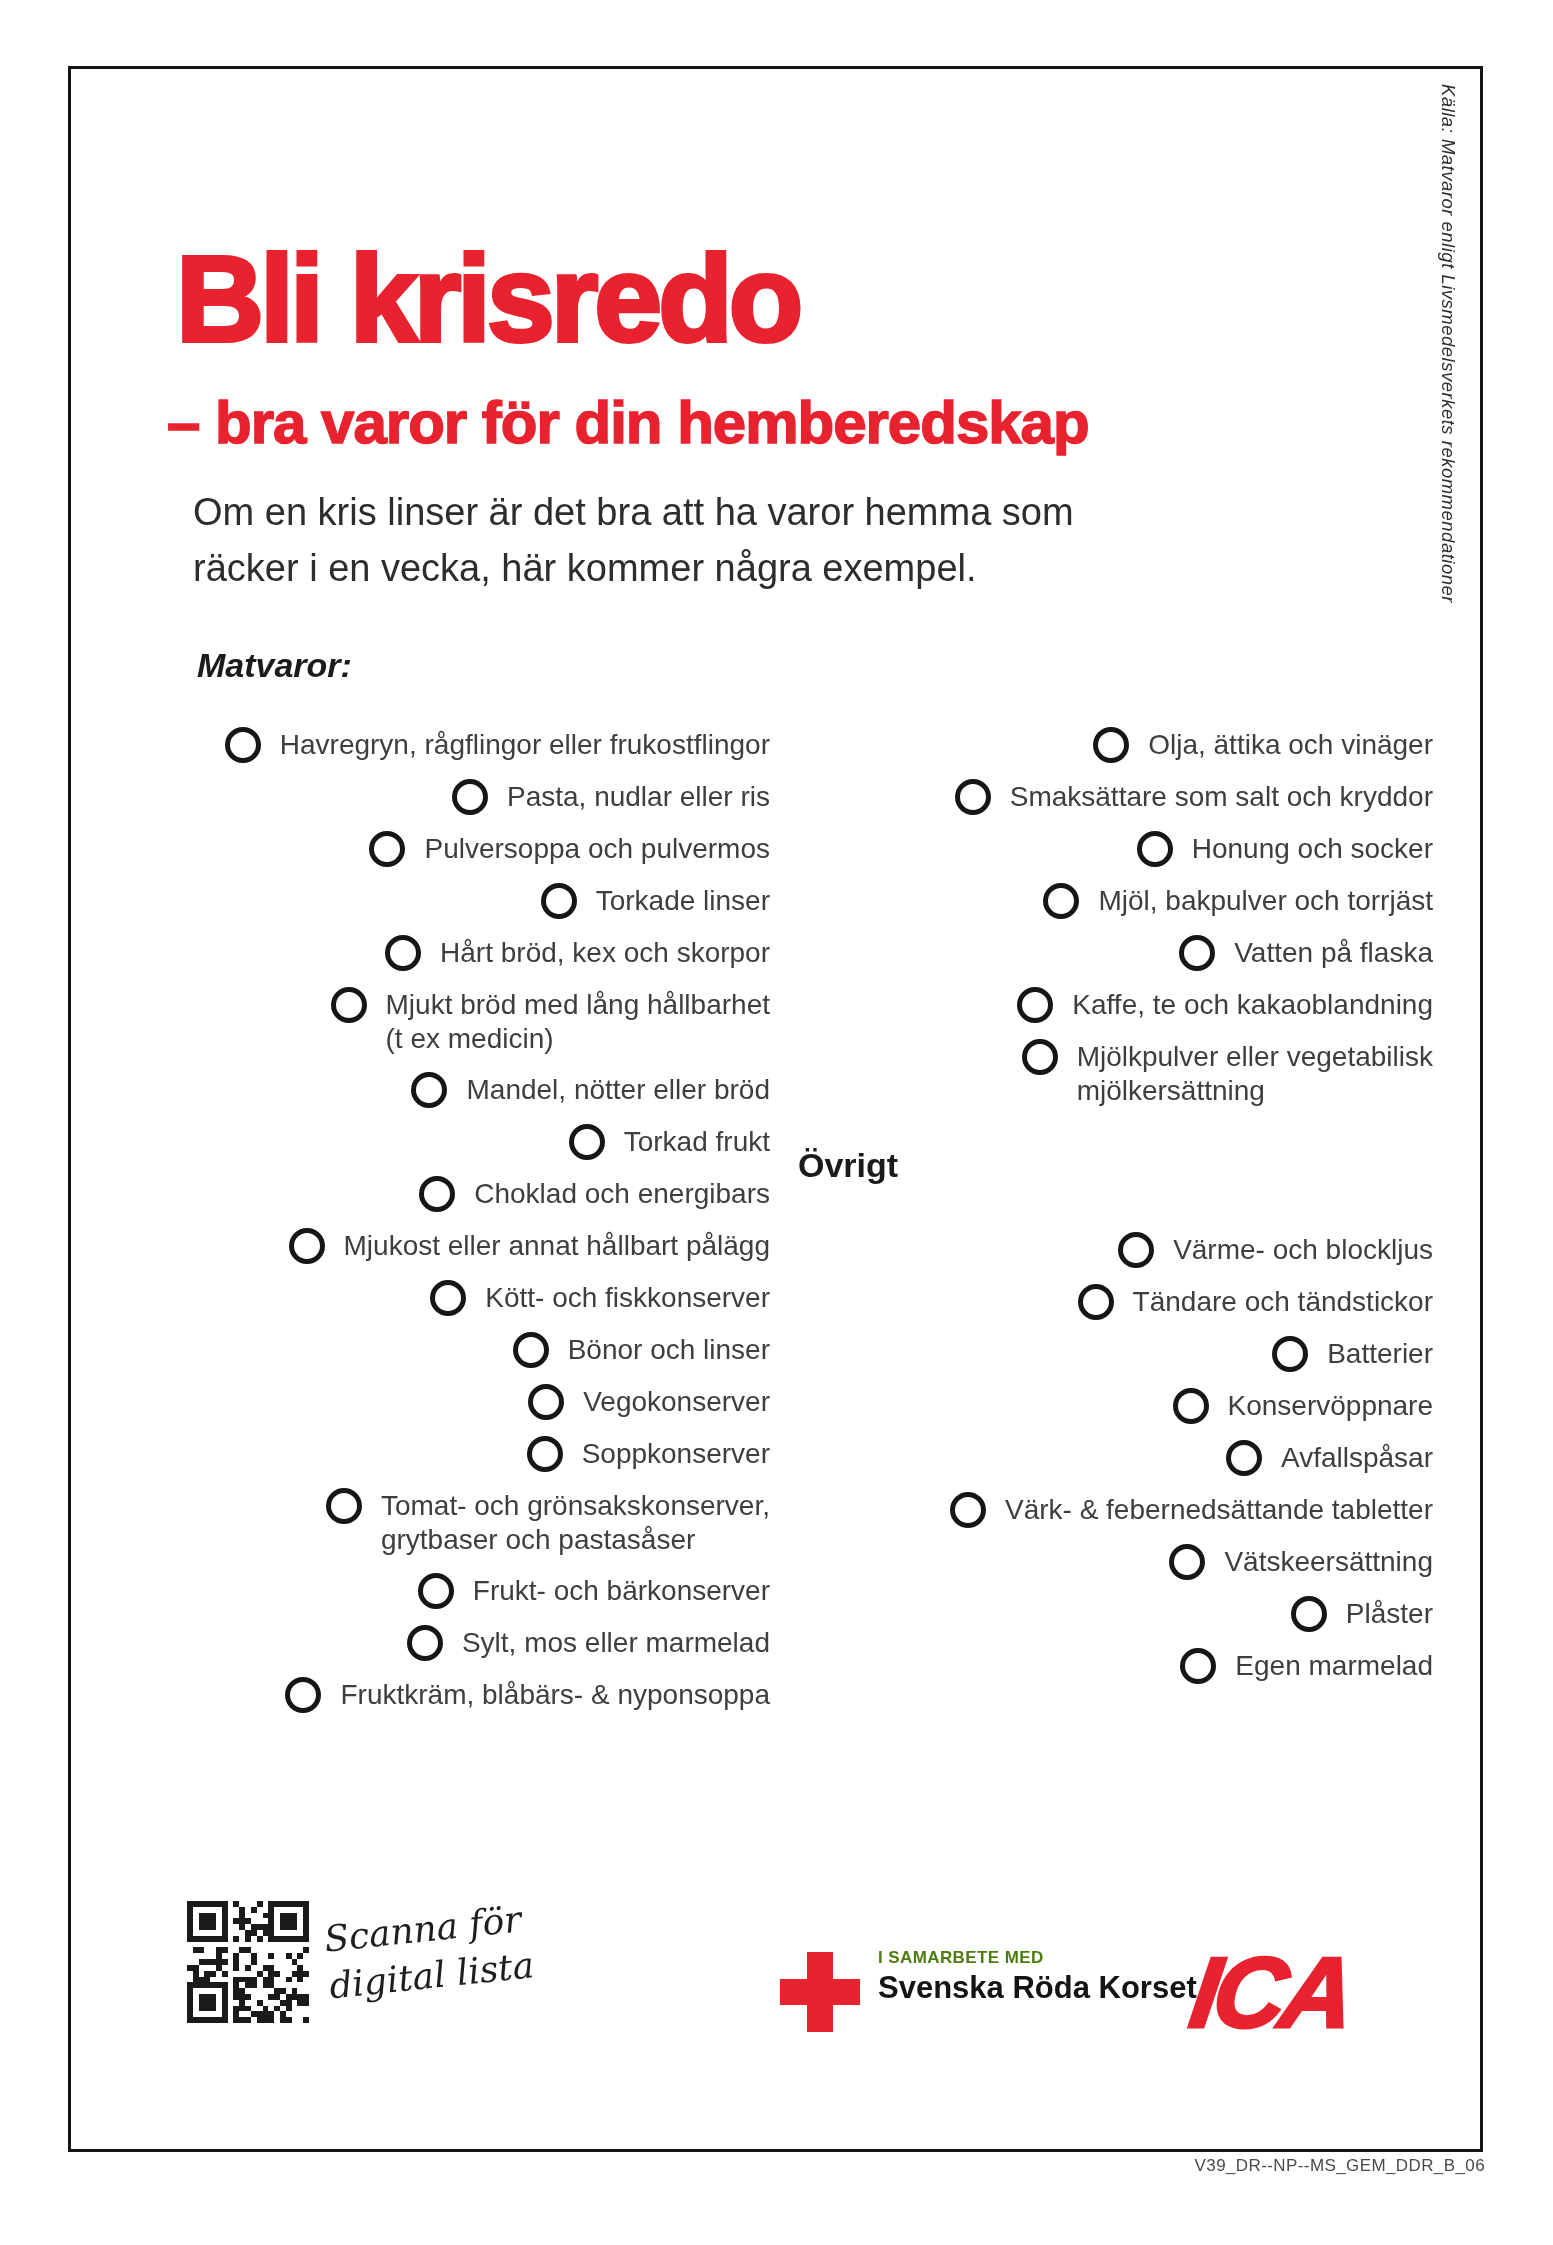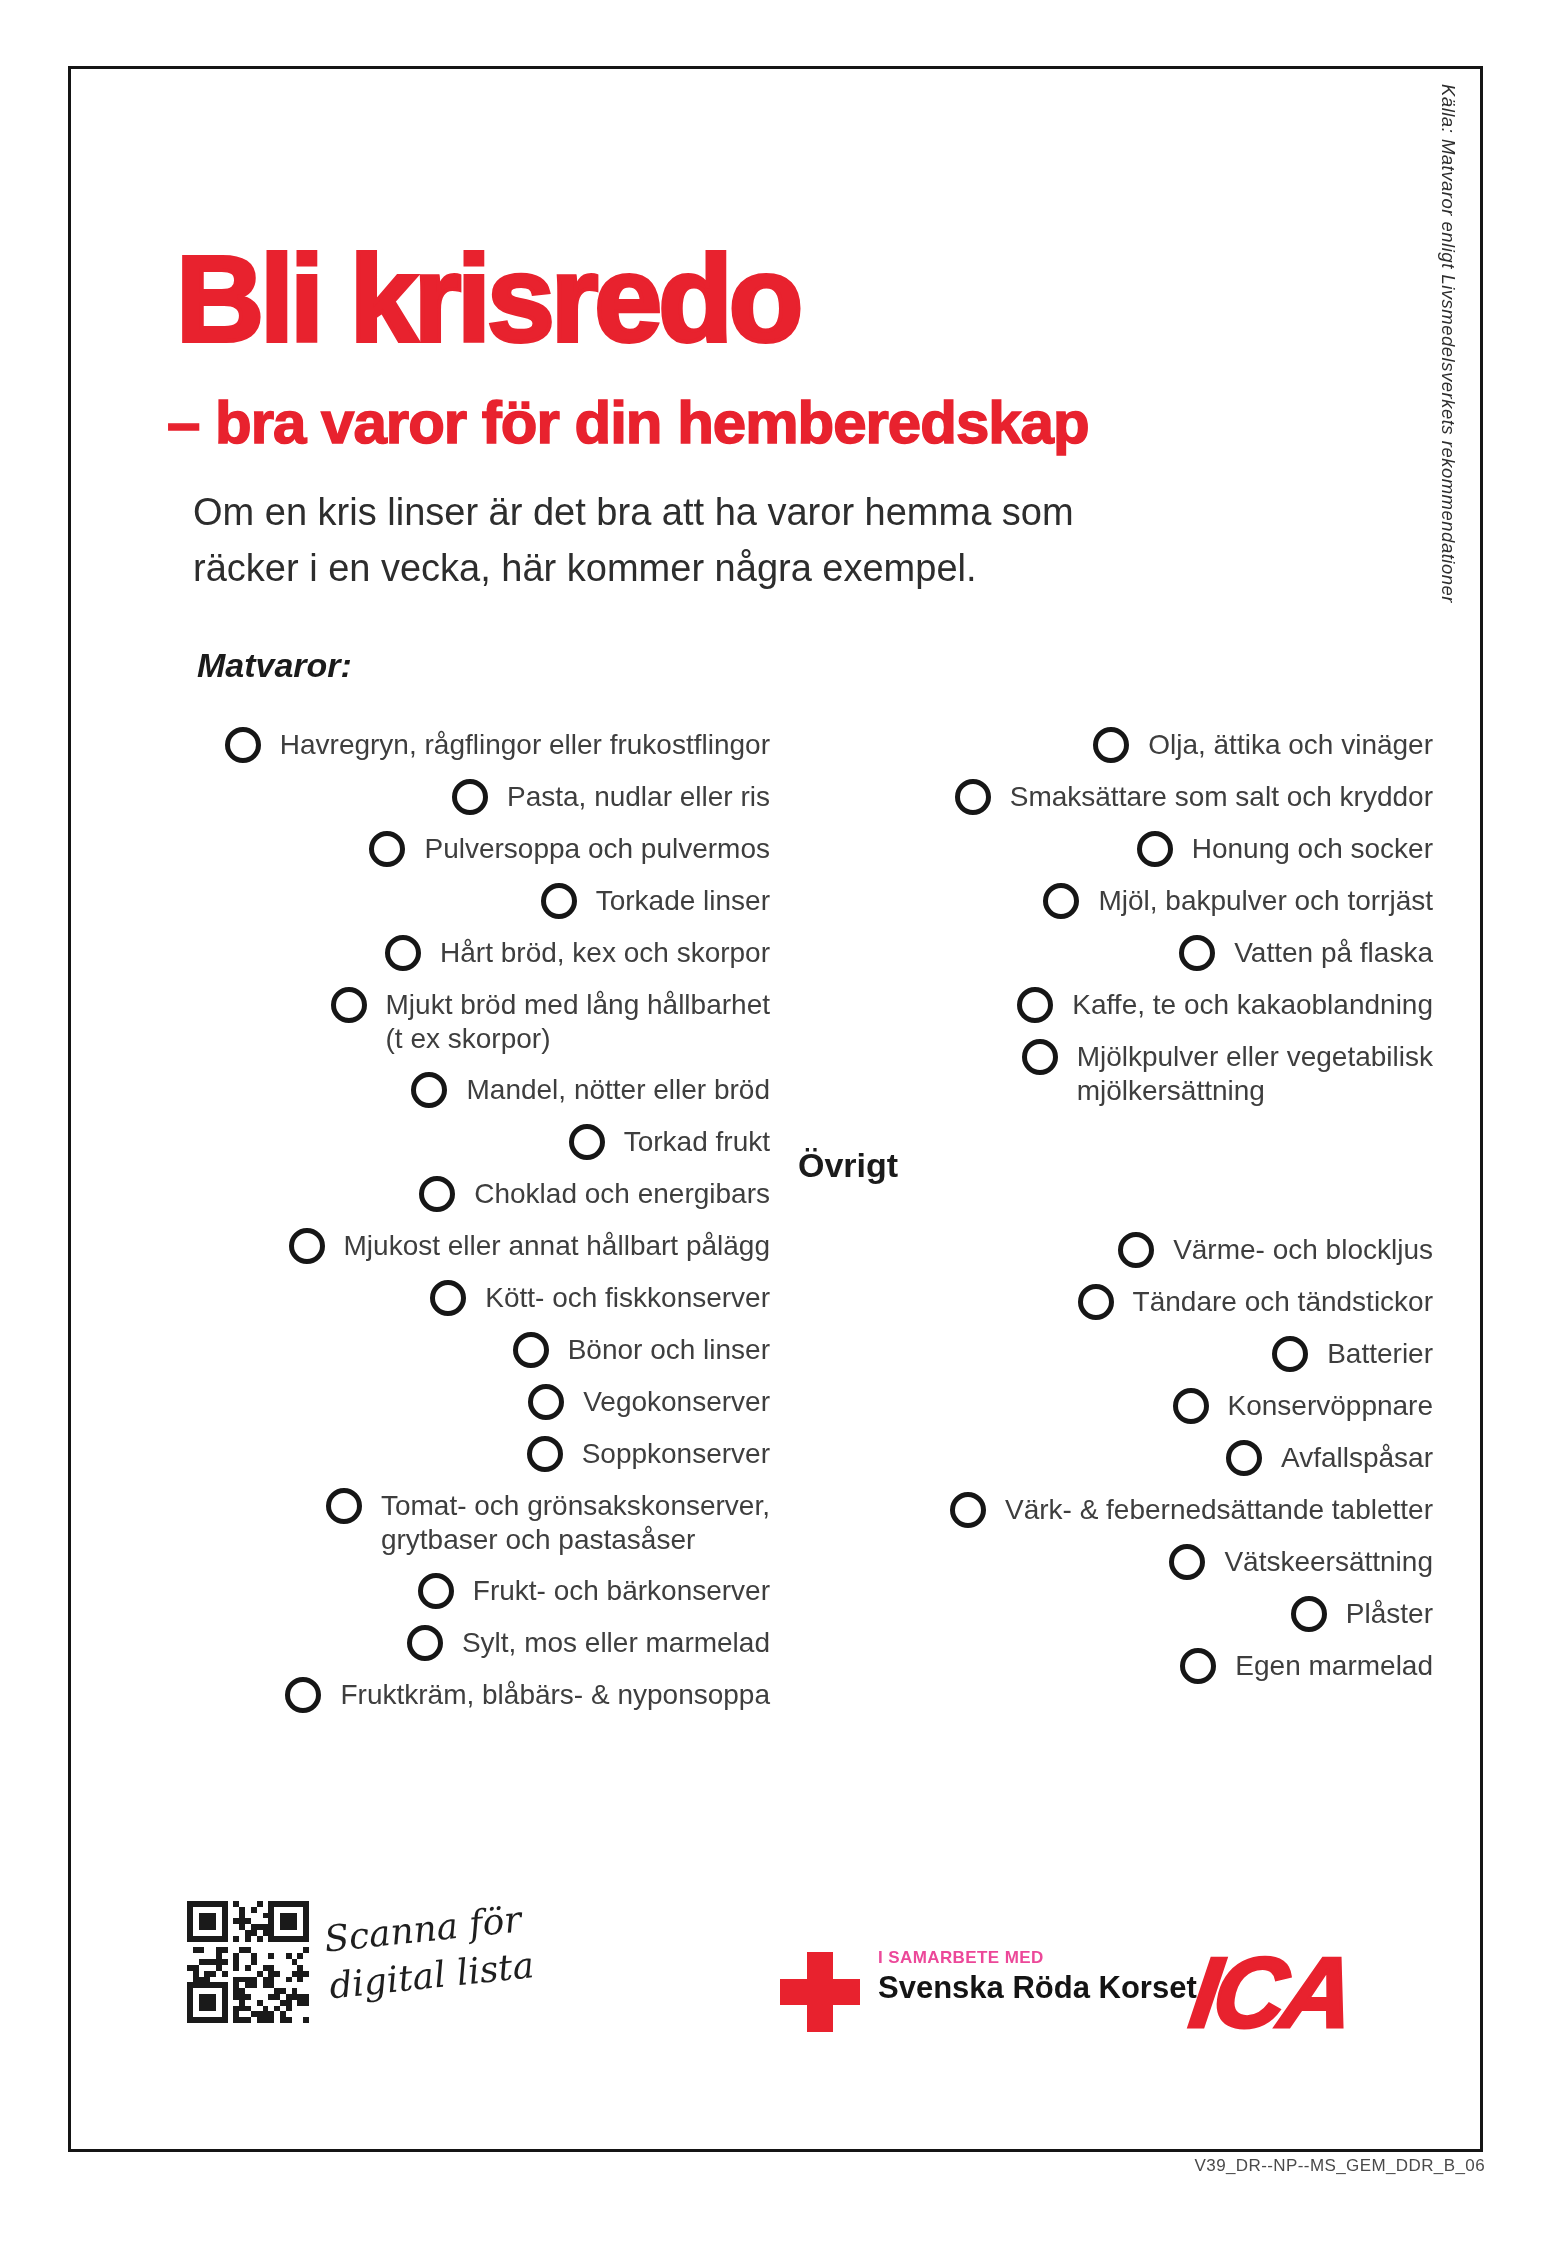--- a/index.html
+++ b/index.html
@@ -25,21 +25,21 @@
   .cb{width:26px;height:26px;border:5px solid #161616;border-radius:50%;flex:0 0 auto;
       margin-right:19px;background:transparent;}
   .lbl{font-size:28px;line-height:34px;color:#3e3e3e;padding-top:1px;}
   .qr{left:187px;top:1901px;width:122px;height:122px;}
   .qr svg{width:122px;height:122px;display:block;}
   .scan-label{left:322px;top:1916px;font-family:"DejaVu Serif", serif;font-style:italic;
       font-size:36px;line-height:47px;color:#1e1e1e;transform:rotate(-6deg);transform-origin:left top;}
   .cross{left:780px;top:1952px;width:80px;height:80px;}
   .cross .v{position:absolute;left:27px;top:0;width:26px;height:80px;background:var(--red);}
   .cross .h{position:absolute;left:0;top:27px;width:80px;height:26px;background:var(--red);}
-  .partner-pre{left:878px;top:1948px;font-size:17px;font-weight:bold;letter-spacing:.4px;color:#ec4899;}
+  .partner-pre{left:878px;top:1948px;font-size:17px;font-weight:bold;letter-spacing:.4px;color:#4d7c0f;}
   .partner-name{left:878px;top:1970px;font-size:31px;line-height:36px;font-weight:bold;color:#141414;}
   .ica{left:1192px;top:1942px;margin:0;font-size:100px;line-height:1;font-weight:bold;font-style:italic;
       color:var(--red);-webkit-text-stroke:3px var(--red);letter-spacing:-5px;transform:skewX(-8deg);}
   .footer-code{left:0;top:2156px;width:1485px;text-align:right;font-size:17px;
       letter-spacing:.4px;color:#4a4a4a;}
 </style>
 </head>
 <body>
 
 <div class="abs frame"></div>
@@ -84,21 +84,21 @@
     <div class="row">
       <span class="cb"></span>
       <span class="lbl">
         <div>Hårt bröd, kex och skorpor</div>
       </span>
     </div>
     <div class="row">
       <span class="cb"></span>
       <span class="lbl">
         <div>Mjukt bröd med lång hållbarhet</div>
-        <div>(t ex skorpor)</div>
+        <div>(t ex medicin)</div>
       </span>
     </div>
     <div class="row">
       <span class="cb"></span>
       <span class="lbl">
         <div>Mandel, nötter eller bröd</div>
       </span>
     </div>
     <div class="row">
       <span class="cb"></span>

